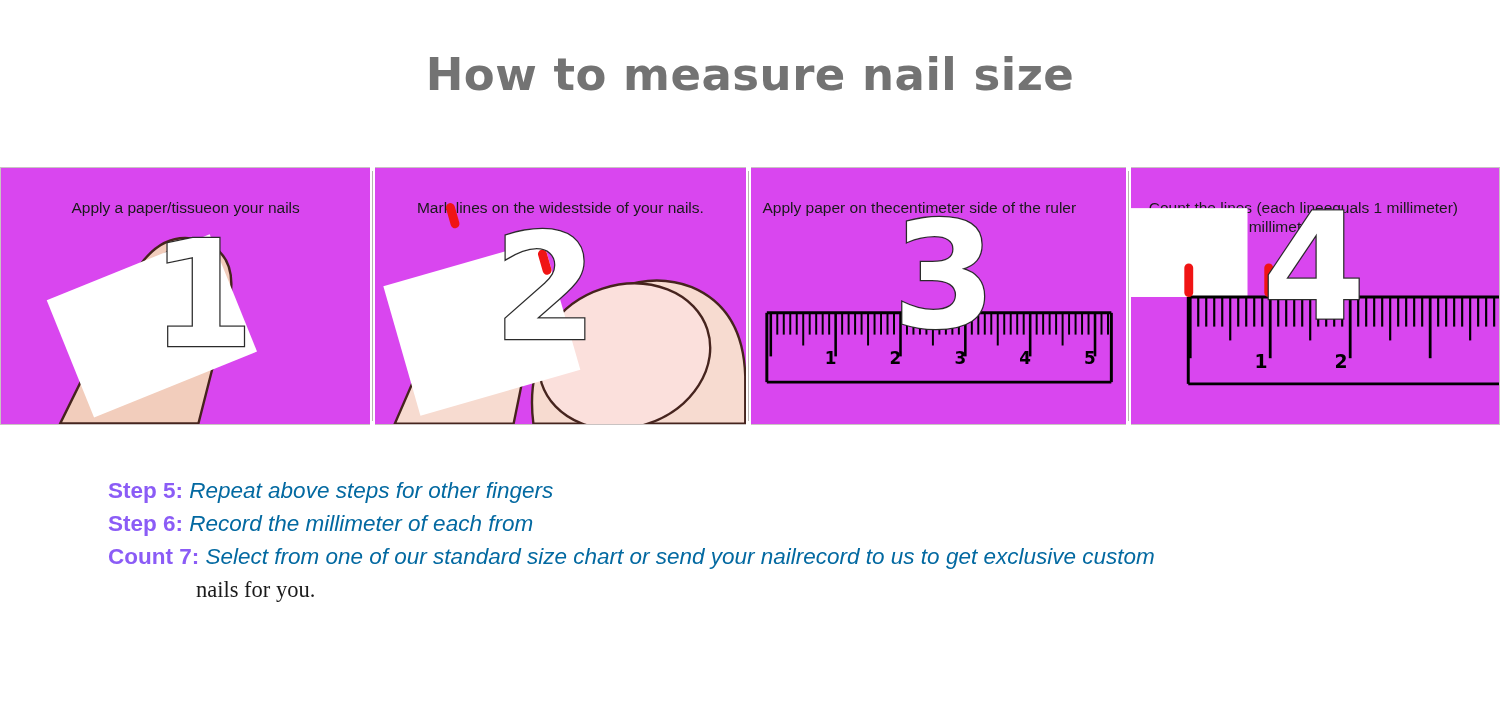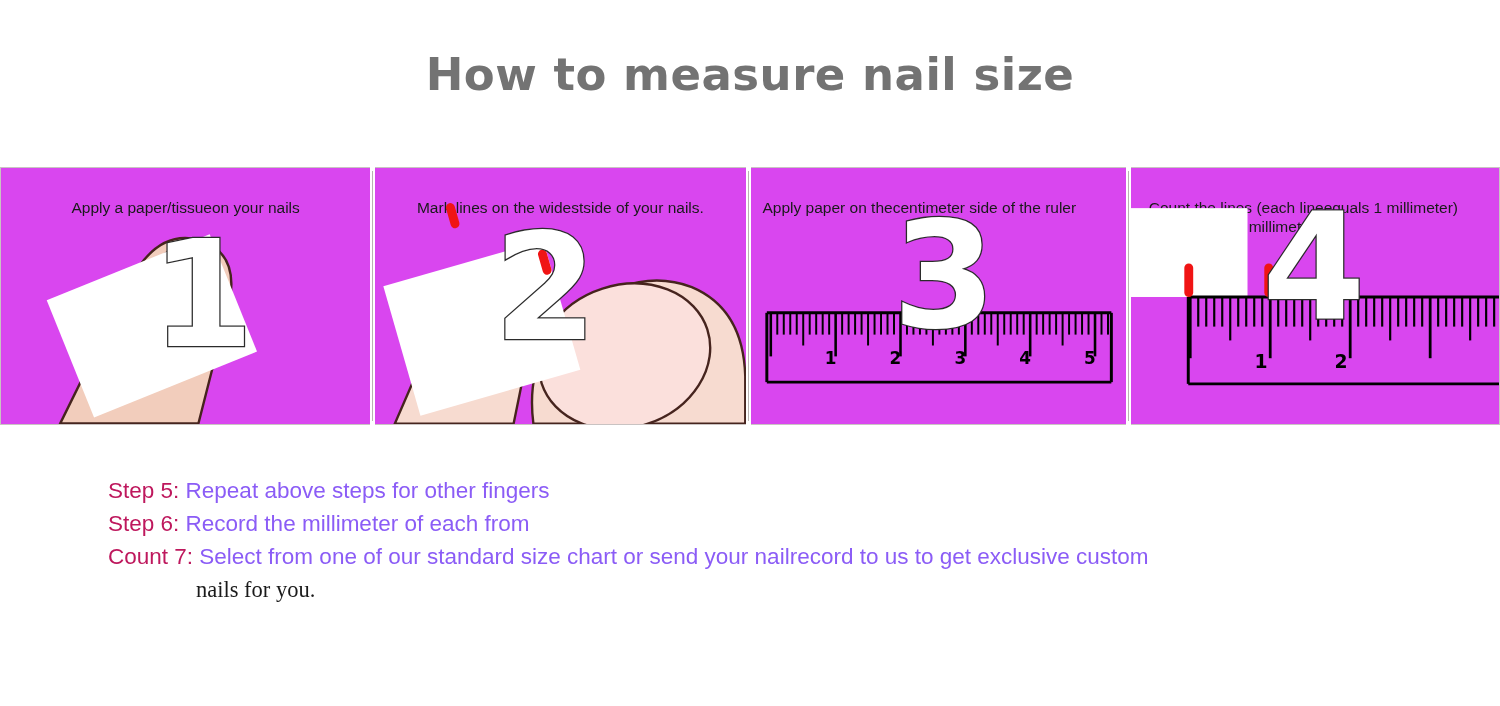--- a/index.html
+++ b/index.html
@@ -90,24 +90,24 @@
     left: 108px;
     width: 1300px;
     font-size: 22.5px;
     color: #1a1a1a;
     line-height: 33px;
   }
   .step-line {
     white-space: nowrap;
   }
   .step-label {
-    font-weight: normal;
-    color: #be185d;
-  }
-  .step-body { color: #8b5cf6; }
+    font-weight: bold;
+    color: #8b5cf6;
+  }
+  .step-body { color: #0369a1; font-style: italic; }
   .step-cont {
     display: block;
     padding-left: 88px;
     white-space: nowrap;
     font-family: Liberation Serif, serif;
   }
 </style>
 </head>
 <body>
 

